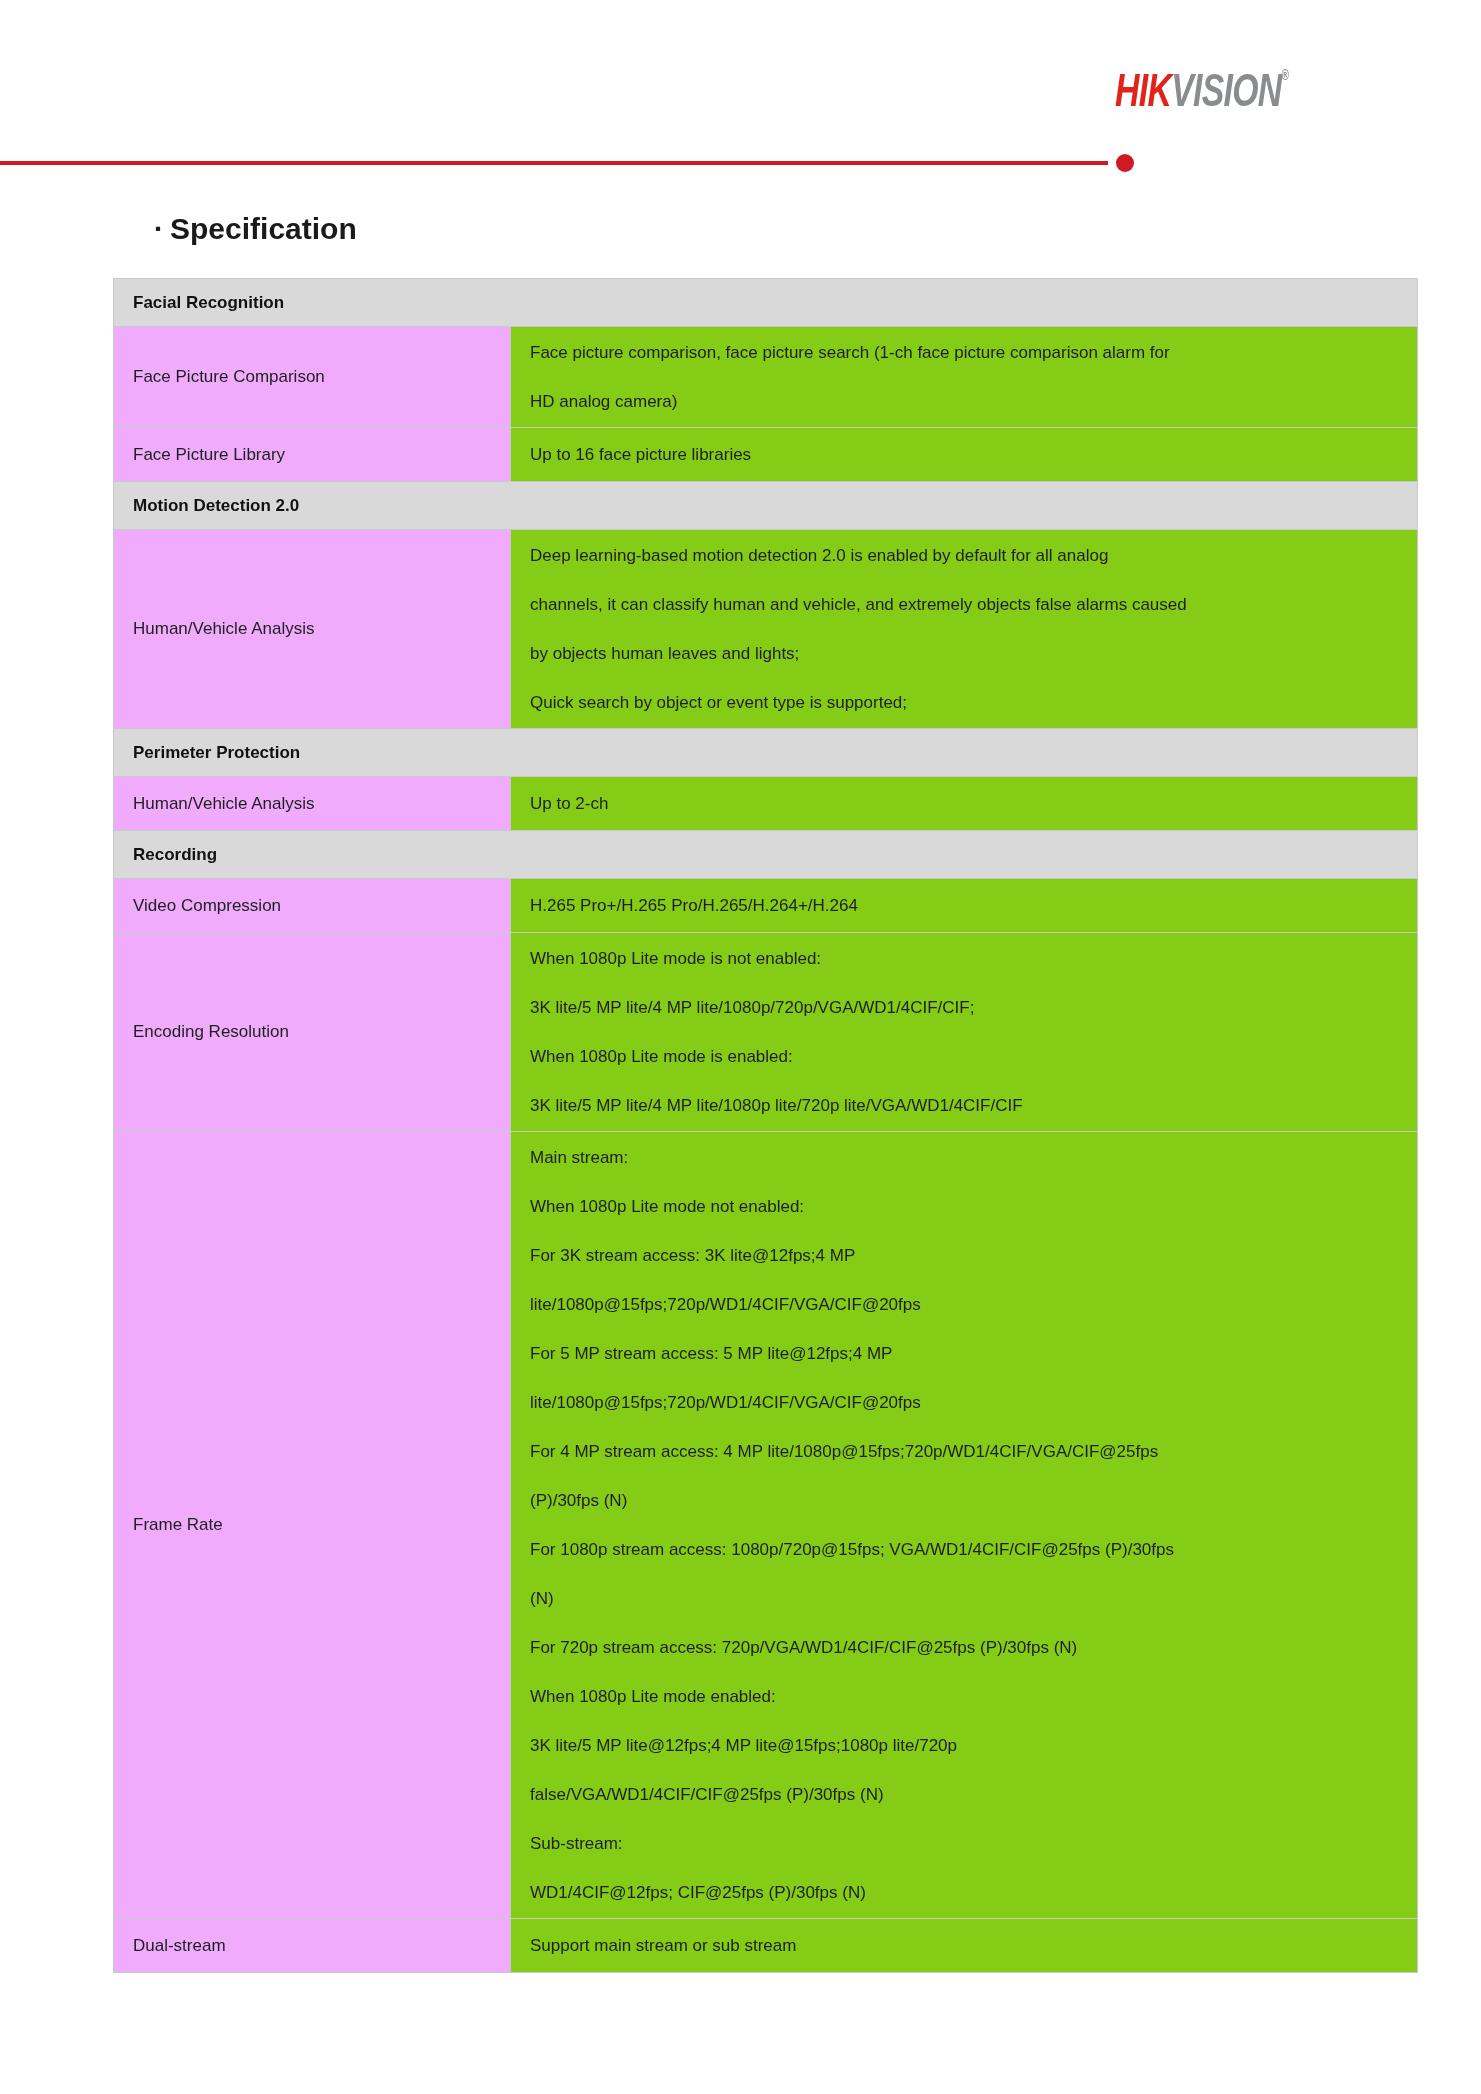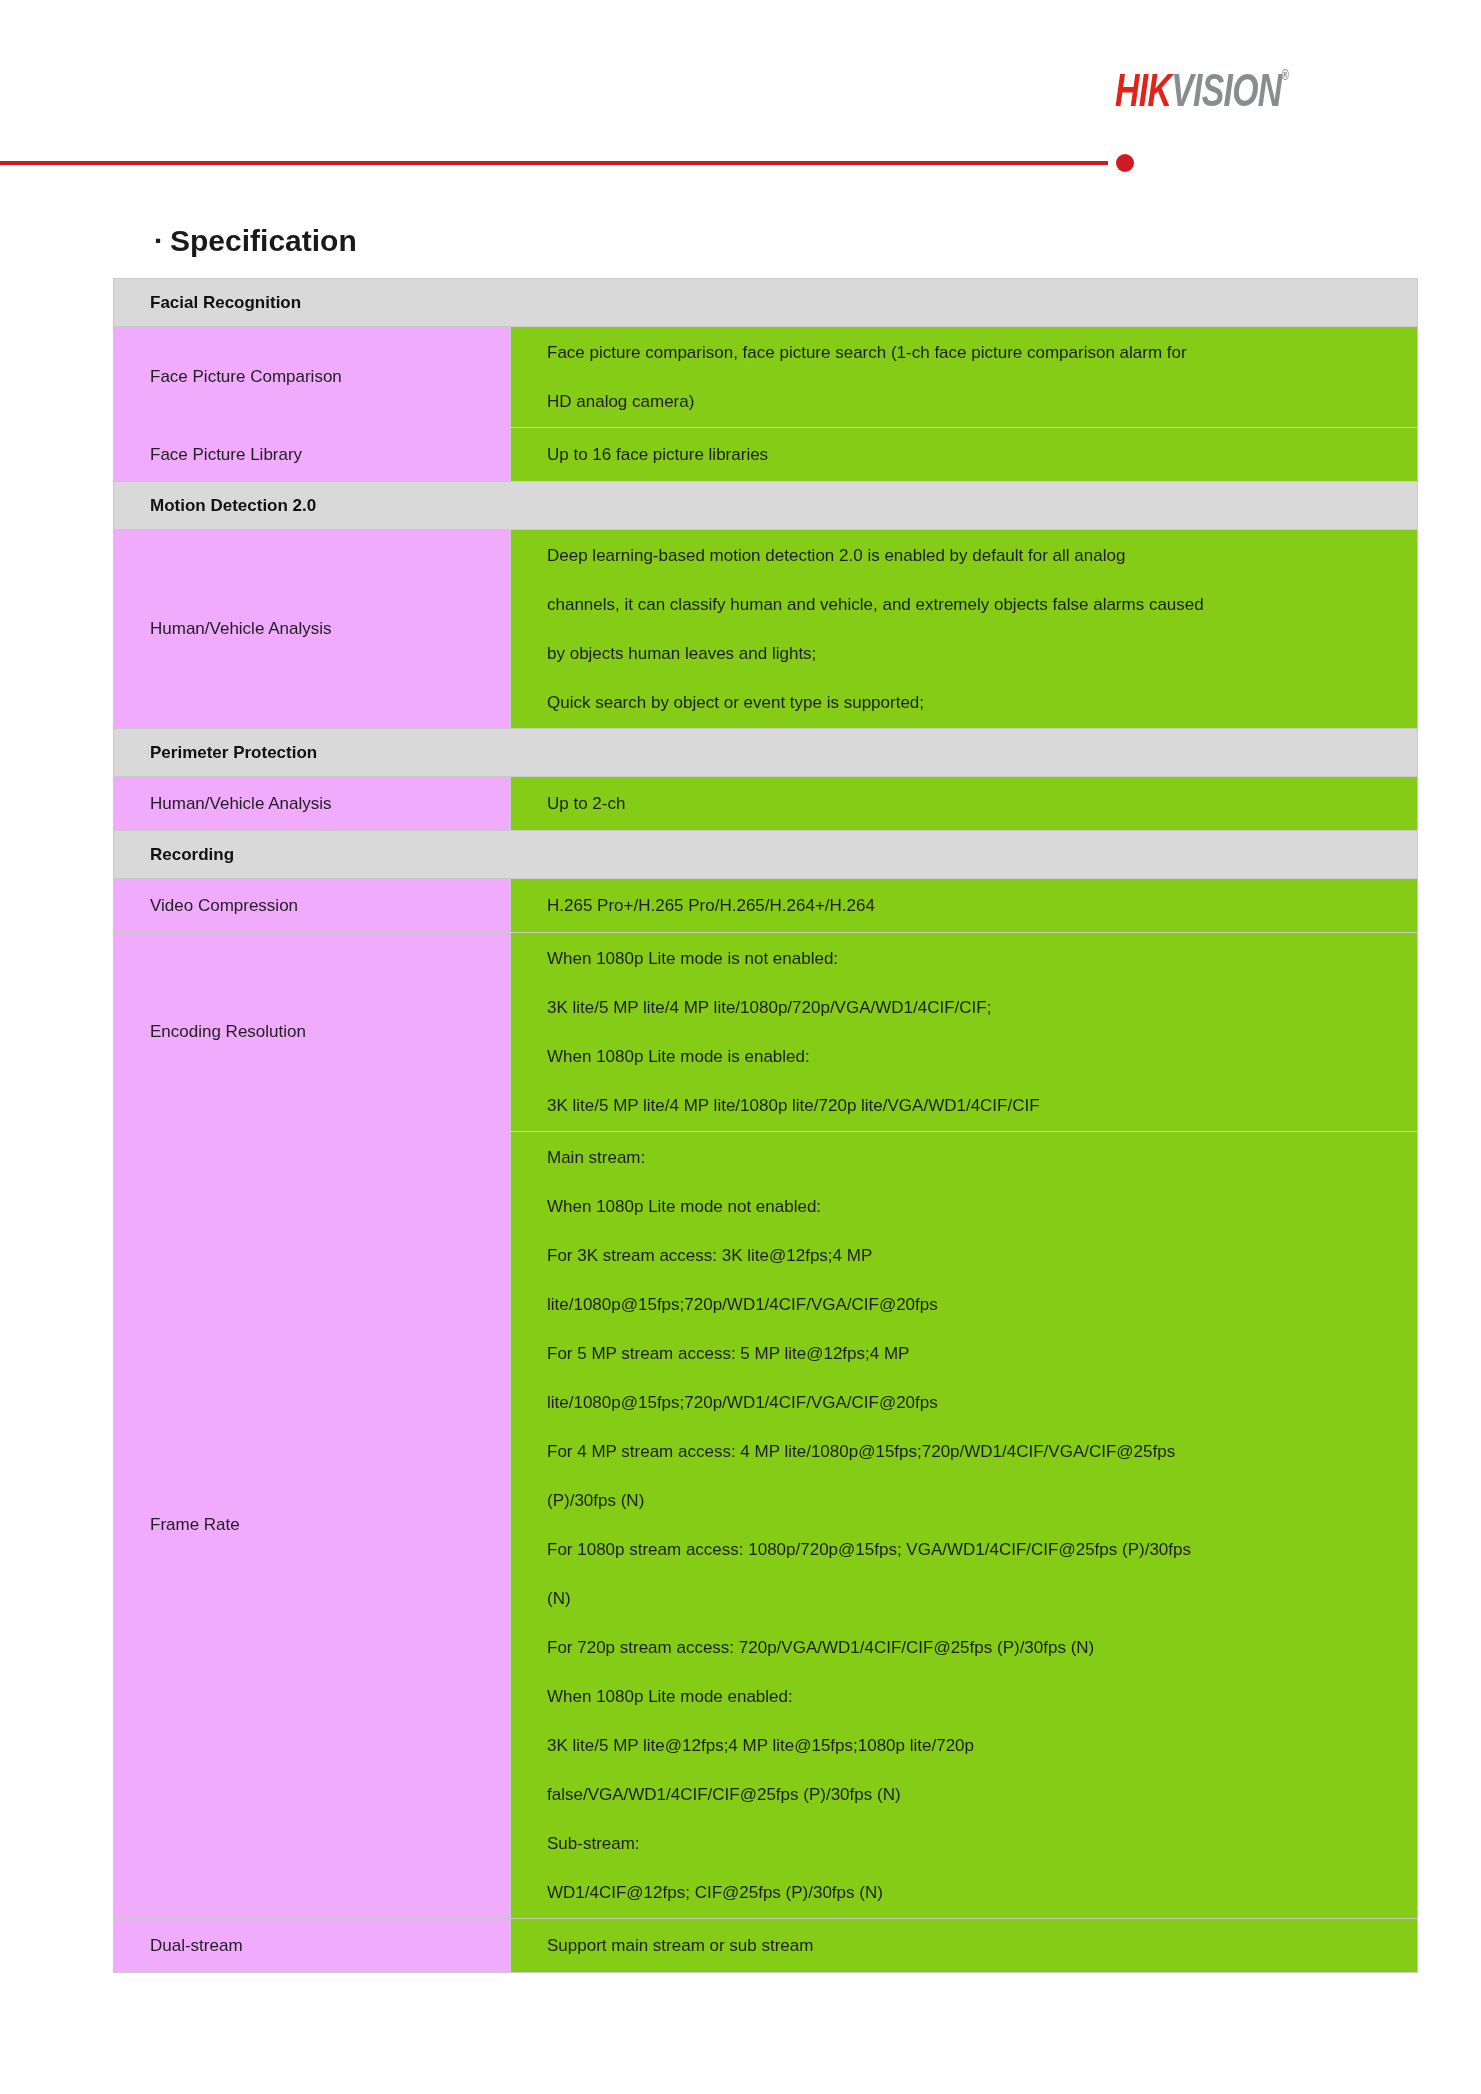--- a/index.html
+++ b/index.html
@@ -44,21 +44,21 @@
     position: absolute;
     left: 1116px; top: 154px;
     width: 18px; height: 18px;
     border-radius: 50%;
     background: #d01a23;
   }
 
   
   .heading {
     position: absolute;
-    left: 155px; top: 224px;
+    left: 155px; top: 212px;
     font-size: 30px;
     font-weight: bold;
     color: #1a1a1a;
     letter-spacing: 0;
     text-align: right;
   }
   .heading .bullet {
     font-size: 17px;
     vertical-align: 5px;
     margin-right: 9px;
@@ -75,21 +75,21 @@
     border-collapse: collapse;
     table-layout: fixed;
     font-size: 17px;
     color: #1f1f1f;
   }
   table.spec col.c1 { width: 397px; }
   table.spec col.c2 { width: 907px; }
   table.spec td {
     border: 1px solid #c9c9c9;
     vertical-align: middle;
-    padding: 1px 10px 1px 36px;
+    padding: 1px 10px 1px 19px;
     margin-top: 44px;
   }
   td.section-cell {
     background: #d9d9d9;
     font-weight: bold;
     color: #111111;
     height: 45px;
   }
   td.label-cell {
     height: 51px;

